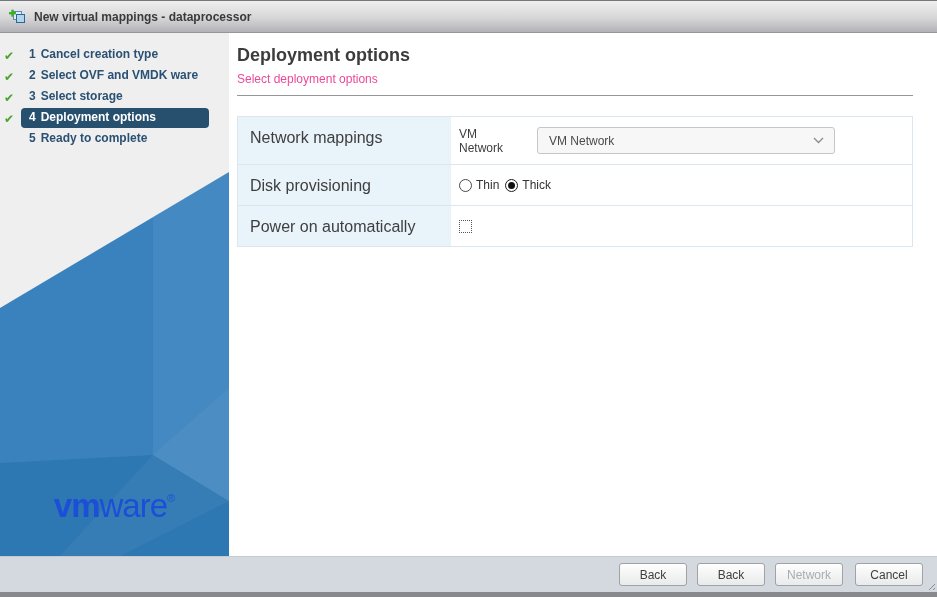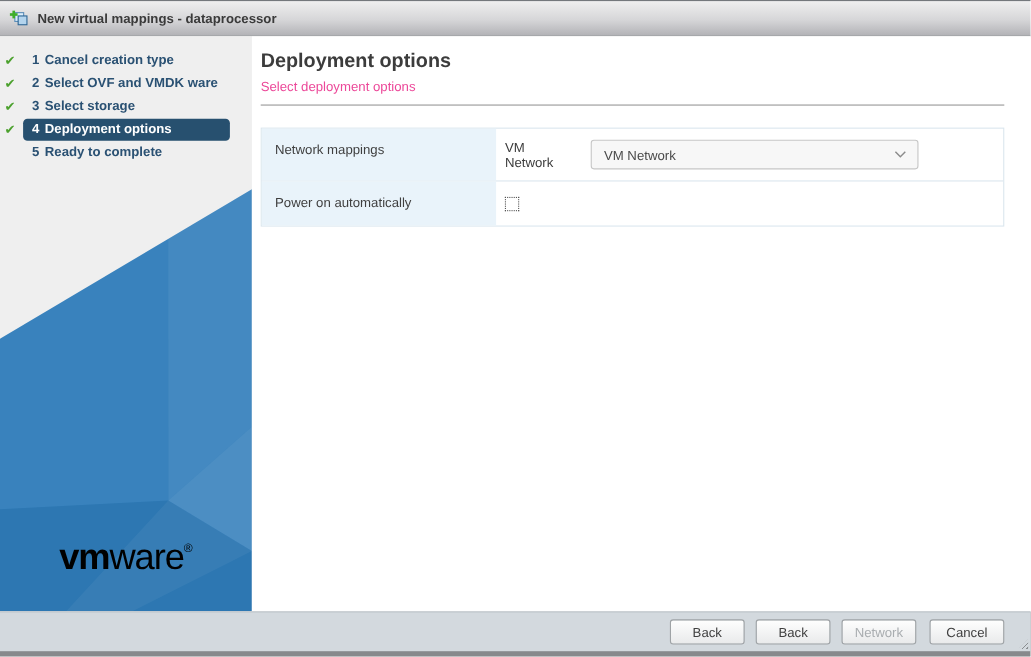--- a/index.html
+++ b/index.html
@@ -23,55 +23,55 @@
   .sidebar-bg{position:absolute;left:0;top:0;}
   .steps{position:relative;padding-top:11px;}
   .step{display:flex;align-items:center;height:21px;padding-left:4px;}
   .check{width:17px;flex:none;text-align:left;}
   .check-icon::before{content:"\2714";font-size:12px;font-weight:bold;color:#4CA12E;}
   .step-pill{display:flex;gap:5px;font-size:12px;font-weight:bold;color:#2A5173;
     padding:2px 8px 3px 8px;border-radius:4px;line-height:15px;}
   .step.active .step-pill{background:#27506F;color:#ffffff;min-width:172px;}
   
   .logo{position:absolute;bottom:33px;left:0;width:100%;text-align:center;
-    color:#000000;font-size:33px;letter-spacing:-1px;line-height:34px;}
+    color:#1d4ed8;font-size:33px;letter-spacing:-1px;line-height:34px;}
   .logo .logo-bold{font-weight:bold;}
   .logo .logo-light{font-weight:normal;}
   .logo sup{font-size:11px;vertical-align:15px;letter-spacing:0;}
   
   .content{flex:1;background:#ffffff;box-sizing:border-box;padding:12px 24px 0 8px;}
   .page-title{margin:0;font-size:18px;line-height:20px;font-weight:bold;color:#3c3c3c;}
   .page-subtitle{margin:7px 0 9px 0;font-size:12px;line-height:14px;color:#ec4899;}
   .divider{border:none;border-top:1px solid #979797;margin:0;}
   .form-table{margin-top:20px;border:1px solid #dbe6ee;}
   .frow{display:flex;border-bottom:1px solid #dbe6ee;box-sizing:border-box;}
   .frow:last-child{border-bottom:none;}
   .frow-network{height:48px;}
   .frow-disk{height:41px;}
   .frow-power{height:40px;}
   .flabel{width:213px;flex:none;box-sizing:border-box;background:#e9f3fa;
-    padding:12px 0 0 12px;font-size:12px;color:#3f3f3f;}
+    padding:12px 0 0 12px;font-size:16px;color:#3f3f3f;}
   .fvalue{flex:1;display:flex;align-items:center;padding-left:8px;font-size:12px;color:#333;}
   .field-label{font-size:12px;color:#3c3c3c;width:64px;margin-right:14px;}
   .dropdown{width:298px;height:27px;box-sizing:border-box;background:#f7f7f7;
     border:1px solid #c6c6c6;border-radius:3px;display:flex;align-items:center;
     justify-content:space-between;padding:0 10px 0 11px;font-size:12px;color:#4a4a4a;cursor:default;}
   .radio-group{display:flex;align-items:center;}
   .radio-opt{display:flex;align-items:center;margin-right:6px;cursor:default;}
   .radio-circle{width:13px;height:13px;border:1px solid #4a4a4a;border-radius:50%;
     background:#fff;margin-right:4px;box-sizing:border-box;position:relative;flex:none;}
   .radio-opt.selected .radio-circle{border-color:#1b1b1b;}
   .radio-opt.selected .radio-circle::after{content:"";position:absolute;left:2px;top:2px;
     width:7px;height:7px;border-radius:50%;background:#111;}
   .checkbox{width:13px;height:13px;box-sizing:border-box;border:1px dotted #555;background:#fff;}
   
   .footer{position:absolute;left:0;right:0;bottom:0;height:41px;background:#87898c;}
   .footer-bar{position:absolute;top:0;left:0;right:0;height:36px;box-sizing:border-box;
     background:#d3d9de;border-top:1px solid #c3cad1;
-    display:flex;align-items:center;justify-content:flex-end;gap:10px;padding-right:24px;}
+    display:flex;align-items:center;justify-content:flex-end;gap:10px;padding-right:14px;}
   .btn{min-width:68px;height:23px;border:1px solid #9fa3a6;border-radius:3px;
     background:linear-gradient(#fefefe,#e9eaeb);font-size:12px;color:#3f3f3f;
     font-family:"Liberation Sans","DejaVu Sans",sans-serif;cursor:default;}
   .btn-disabled{color:#a9adb0;}
   .btn-cancel{margin-left:2px;}
   .resize-handle{position:absolute;right:2px;bottom:2px;width:9px;height:9px;
     background:repeating-linear-gradient(135deg,transparent 0 2px,#8a8e91 2px 3px);
     clip-path:polygon(100% 0,100% 100%,0 100%);}
 </style>
 </head>
@@ -159,20 +159,35 @@
             <span>VM Network</span>
             <span style="display:inline-flex;">
               <svg width="11" height="7" viewBox="0 0 11 7">
                 <polyline points="1,1 5.5,5.5 10,1" fill="none" stroke="#8b8b8b" stroke-width="1.3"></polyline>
               </svg>
             </span>
           </div>
         </div>
       </div>
 
+      <div class="frow frow-disk">
+        <div class="flabel">Disk provisioning</div>
+        <div class="fvalue">
+          <div class="radio-group">
+            <span class="radio-opt">
+              <span class="radio-circle"></span>
+              <span>Thin</span>
+            </span>
+            <span class="radio-opt selected">
+              <span class="radio-circle"></span>
+              <span>Thick</span>
+            </span>
+          </div>
+        </div>
+      </div>
 
       <div class="frow frow-power">
         <div class="flabel">Power on automatically</div>
         <div class="fvalue">
           <span class="checkbox"></span>
         </div>
       </div>
 
     </div>
   </div>

